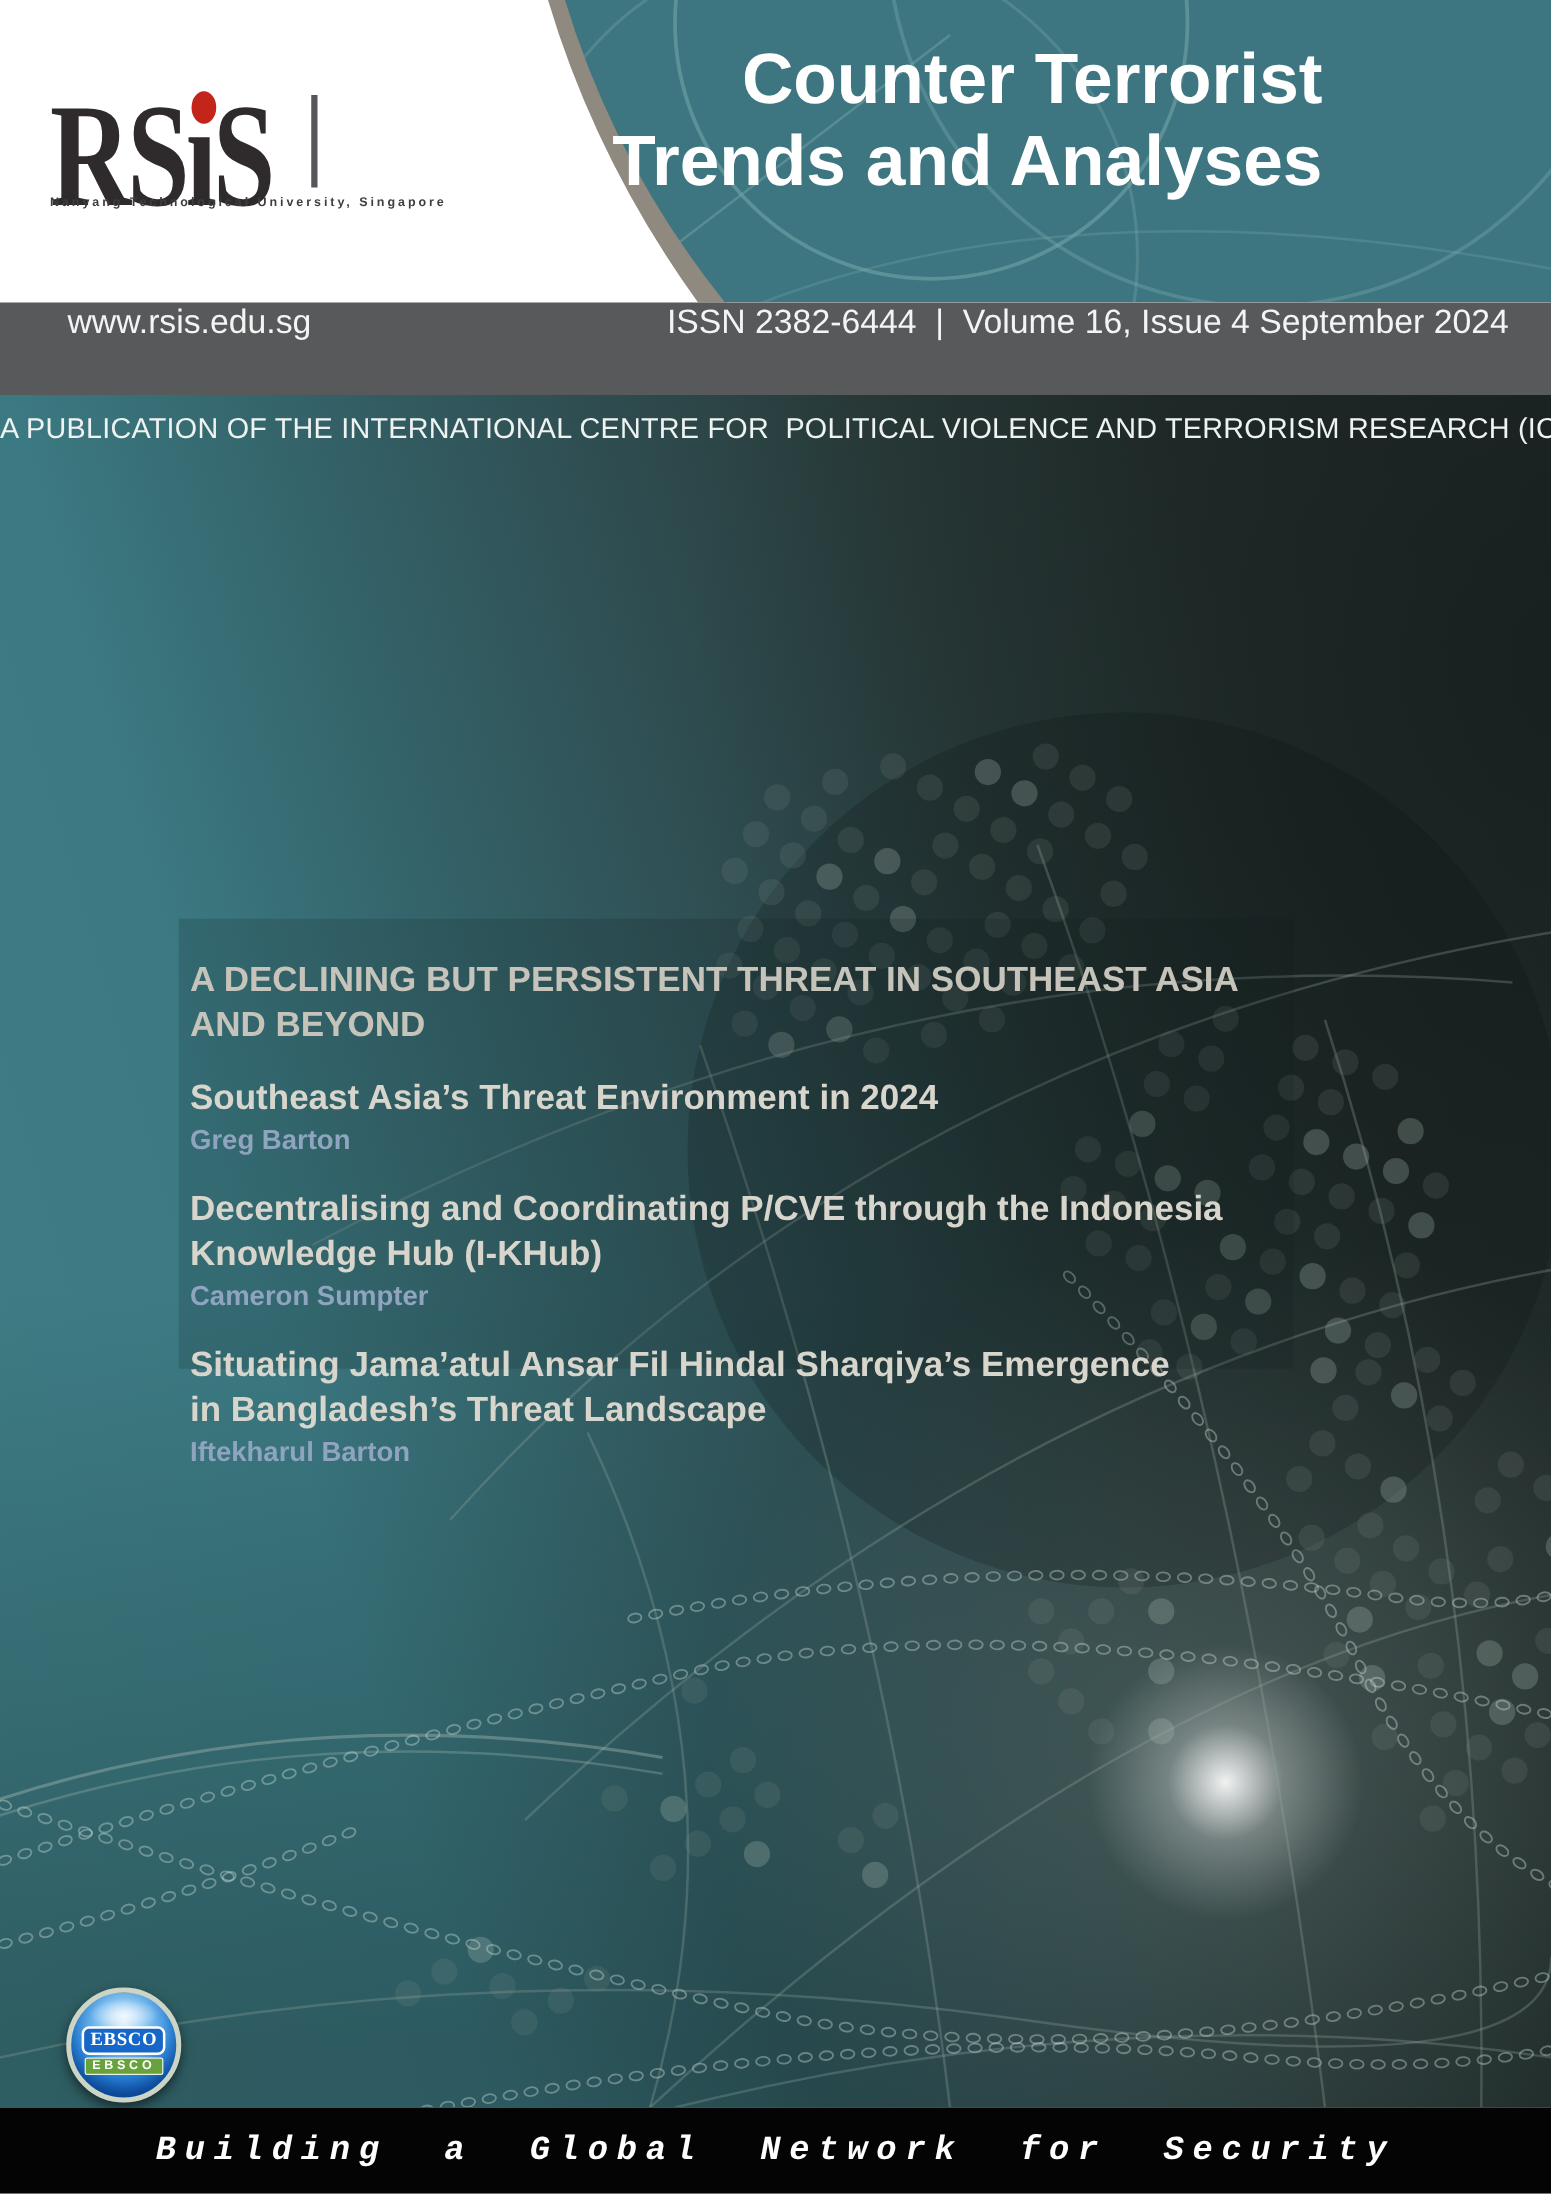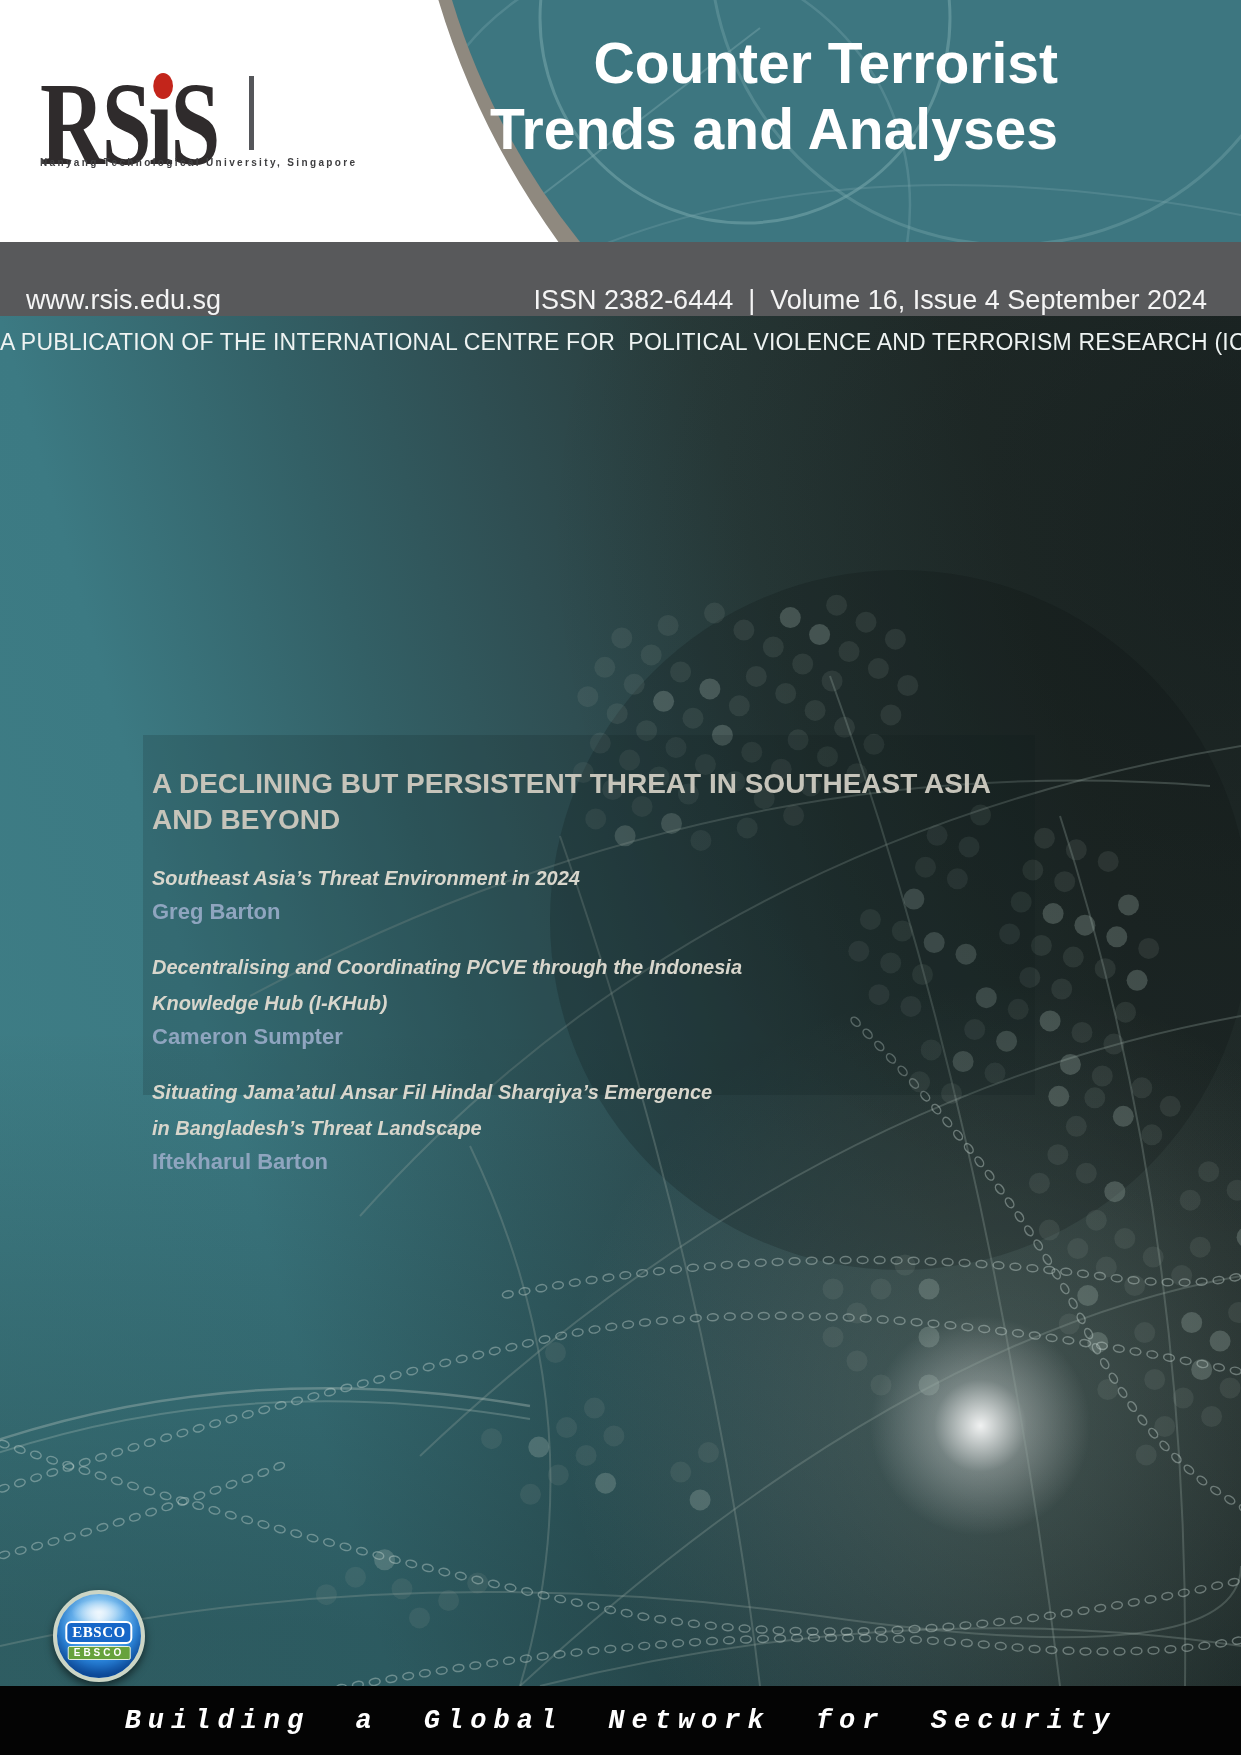--- a/index.html
+++ b/index.html
@@ -32,22 +32,22 @@
     position:absolute;left:40px;top:157px;
     font-weight:bold;font-size:10px;letter-spacing:2.35px;color:#3e3e40;white-space:nowrap;
   }
   .journal-title{
     position:absolute;right:183px;top:30px;text-align:right;
     font-weight:bold;font-size:57px;line-height:66px;color:#ffffff;white-space:pre-line;
   }
   
   .info-bar{
     position:absolute;left:0;top:242px;width:1241px;height:74px;background:#58595b;
-    display:flex;align-items:flex-end;justify-content:space-between;
-    box-sizing:border-box;padding:0 34px 0 26px;
+    display:flex;align-items:flex-start;justify-content:space-between;
+    box-sizing:border-box;padding:0 34px 0 54px;
   }
   .info-bar .txt{color:#f4f4f4;font-size:27px;white-space:pre;}
   
   .cover-body{
     position:absolute;left:0;top:316px;width:1241px;height:1370px;overflow:hidden;
     background:
       radial-gradient(circle 110px at 79% 81%, rgba(255,255,255,0.92) 0, rgba(255,255,255,0.28) 42%, rgba(255,255,255,0) 100%),
       radial-gradient(circle 430px at 80% 80%, rgba(175,198,192,0.24) 0, rgba(175,198,192,0) 100%),
       radial-gradient(circle 720px at 102% 16%, rgba(8,14,13,0.38) 0, rgba(8,14,13,0) 100%),
       linear-gradient(180deg, rgba(8,16,15,0) 52%, rgba(8,16,15,0.30) 96%),
@@ -61,22 +61,22 @@
   .content-panel{
     position:absolute;left:143px;top:419px;width:892px;height:360px;
     background:rgba(15,25,25,0.16);z-index:2;
   }
   .toc{position:absolute;left:152px;top:450px;width:940px;z-index:3;}
   .section-heading{
     margin:0 0 22px 0;font-weight:bold;font-size:28px;line-height:36px;
     color:#c6c4ba;white-space:pre-line;
   }
   .article-title{
-    margin:0;font-weight:bold;font-size:20px;line-height:36px;
-    color:#d8d6cc;white-space:pre-line;font-style:italic;
+    margin:0;font-weight:bold;font-size:28px;line-height:36px;
+    color:#d8d6cc;white-space:pre-line;
   }
   .article-author{
     margin:1px 0 22px 0;font-weight:bold;font-size:22px;line-height:30px;color:#8fa5bf;
   }
   
   .ebsco-badge{
     position:absolute;left:53px;top:1590px;width:84px;height:84px;border-radius:50%;
     background:radial-gradient(circle at 50% 28%, #d9edfb 0%, #7fc0f0 26%, #2f8ce2 55%, #1263c2 78%, #0a4fa8 100%);
     border:4px solid #ccd5c5;
     box-shadow:0 4px 9px rgba(0,0,0,0.55), inset 0 -8px 14px rgba(0,0,30,0.30);

